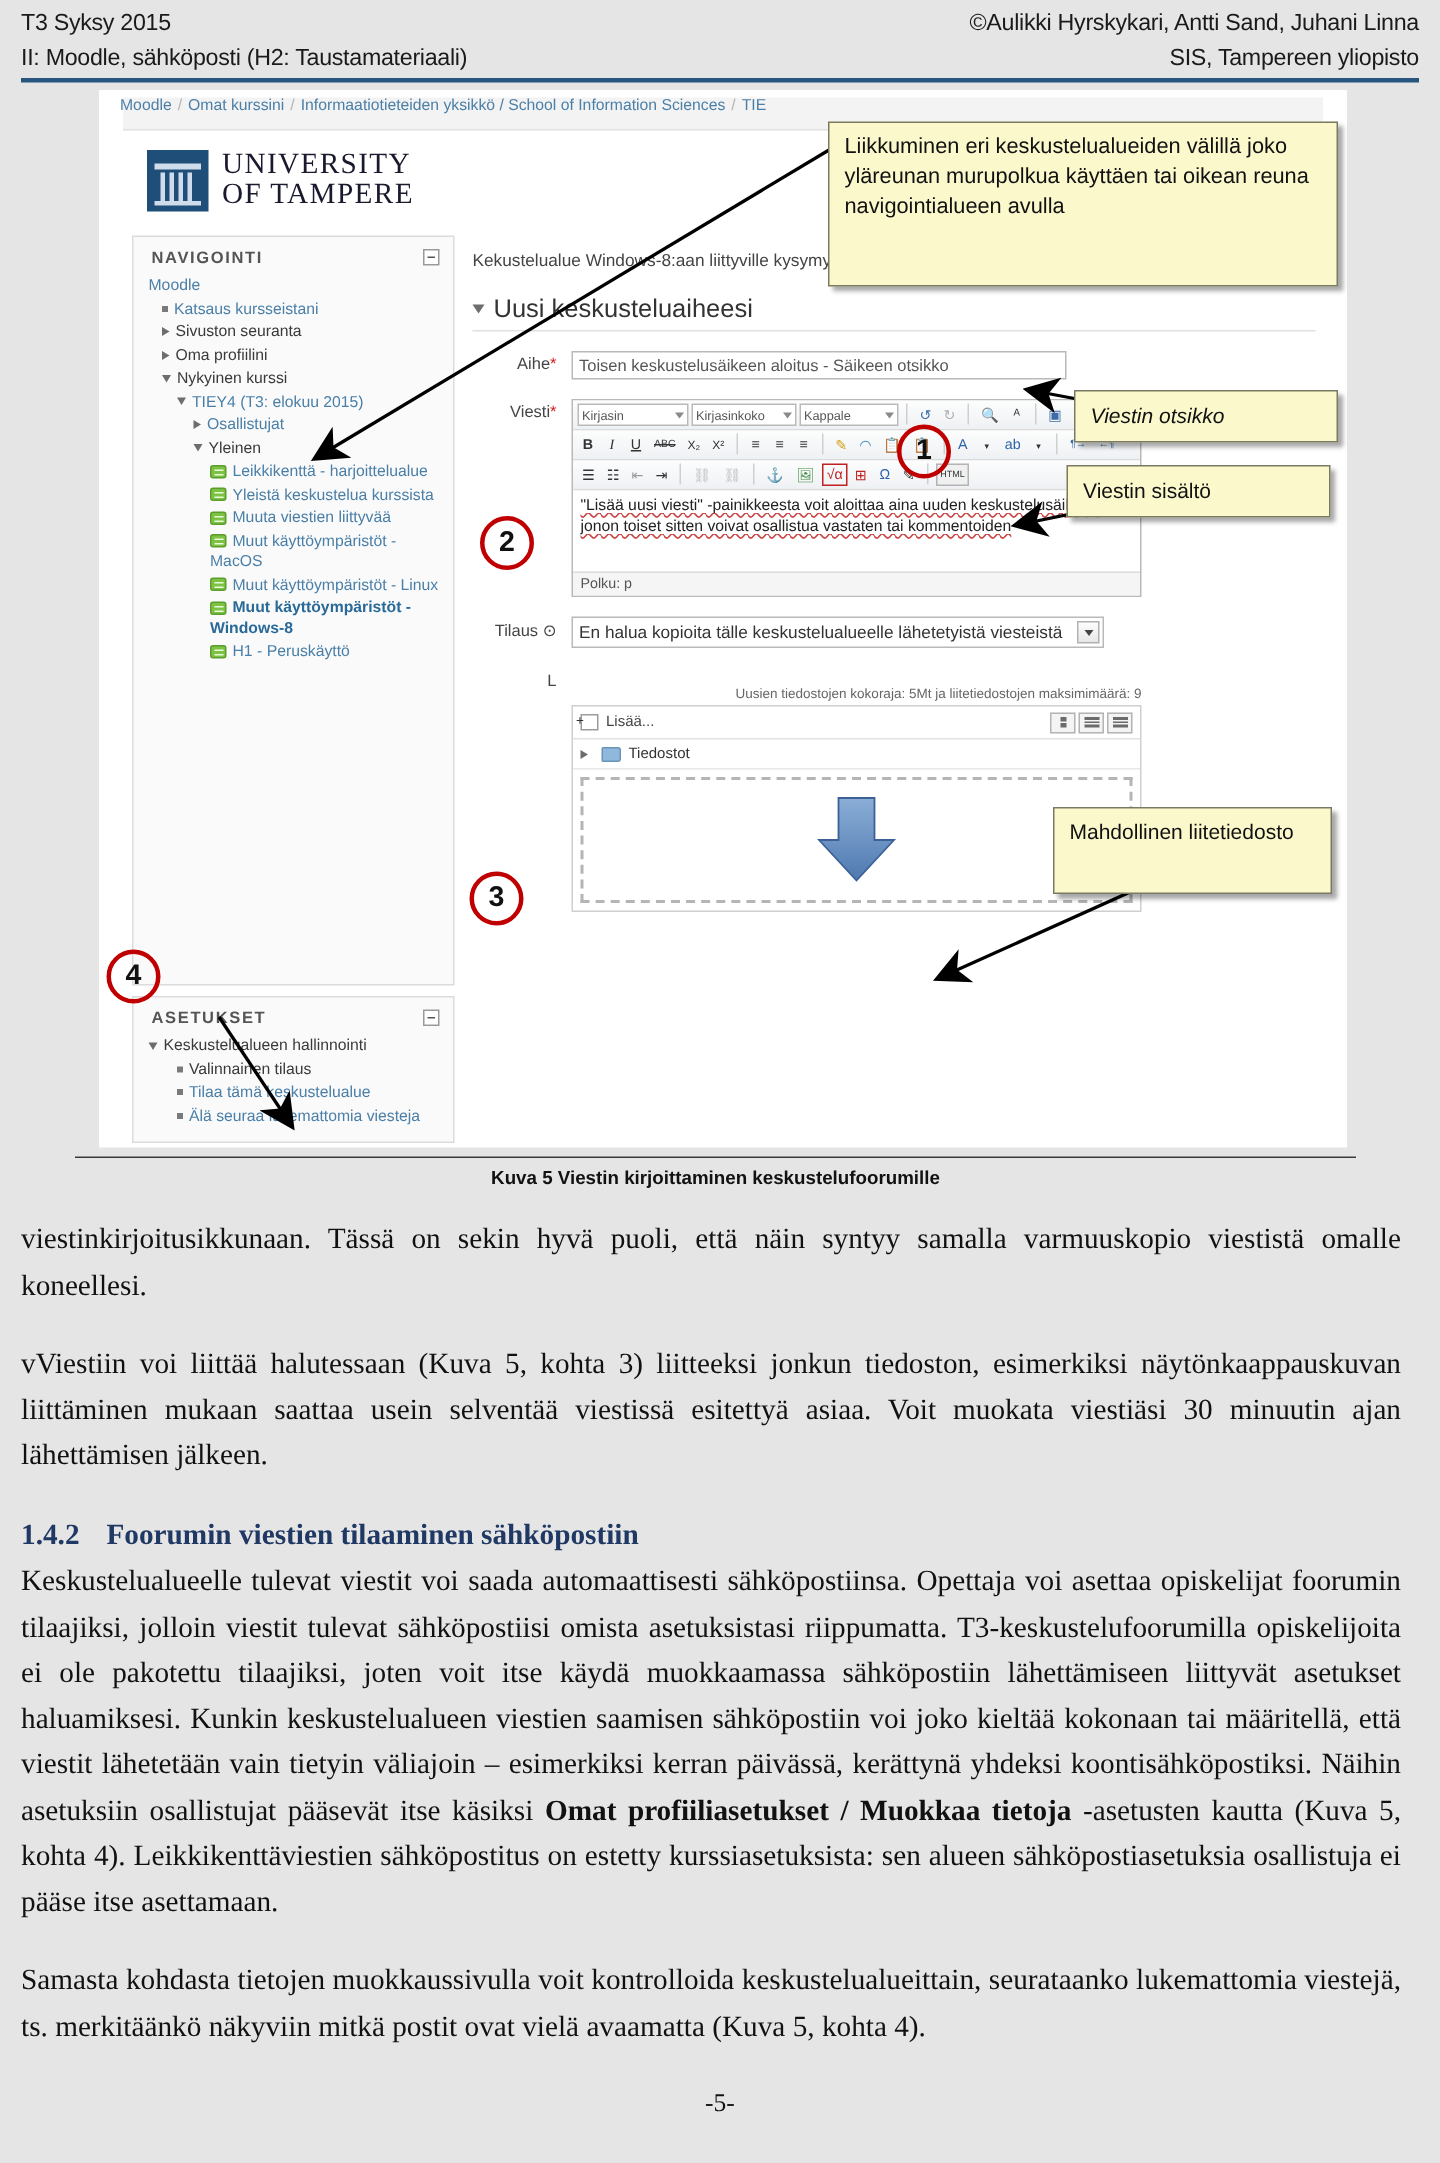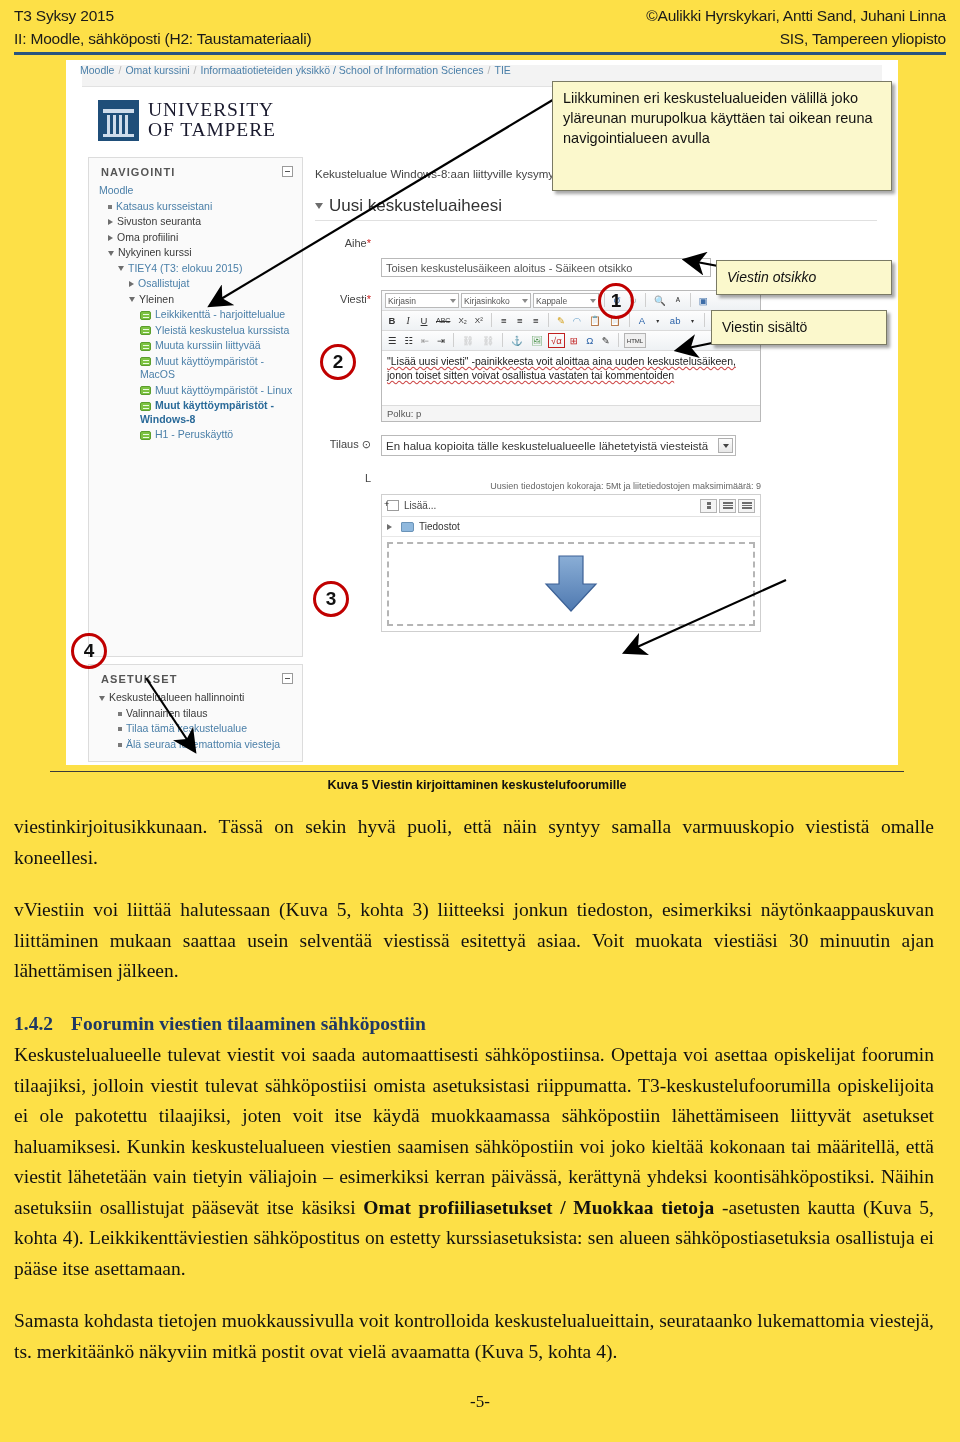--- a/index.html
+++ b/index.html
@@ -6,21 +6,21 @@
   html, body {
     margin: 0; padding: 0;
     width: 960px; height: 1442px;
     background: #ffffff;
     font-family: "Liberation Serif", serif;
     overflow: hidden;
   }
   #page {
     position: relative;
     width: 960px; height: 1442px;
-    background: #fde047;
+    background: #e5e5e5;
   }
 
   
   .doc-header {
     position: absolute;
     left: 14px; top: 4px; width: 932px; height: 50px;
     font-family: "Liberation Sans", sans-serif;
   }
   .hdr-row {
     display: flex; justify-content: space-between; align-items: baseline;
@@ -161,21 +161,21 @@
 
   .formrow { display: flex; align-items: flex-start; margin-top: 13px; }
   .flabel {
     width: 70px; text-align: right; padding-right: 10px; padding-top: 3px;
     font-family: "Liberation Sans", sans-serif; font-size: 11px; color: #444;
   }
   .req { color: #cc2222; }
   .txtinput {
     width: 330px; height: 19px; border: 1px solid #b9b9b9; background: #fff;
     font-family: "Liberation Sans", sans-serif; font-size: 11px; color: #555;
-    padding: 2px 4px; line-height: 15px; white-space: nowrap; overflow: hidden; margin-top: 24px;
+    padding: 2px 4px; line-height: 15px; white-space: nowrap; overflow: hidden;
   }
 
   
   .editor {
     width: 380px; border: 1px solid #b9b9b9; background: #fff;
   }
   .tbrow {
     display: flex; align-items: flex-start; gap: 2px;
     background: linear-gradient(#fdfdfd,#eef1f4);
     border-bottom: 1px solid #dadada; padding: 2px 3px; height: 20px;
@@ -347,21 +347,21 @@
           <li class="ind0"><span class="lbl">Moodle</span></li>
           <li class="ind1"><span class="bullet-sq"></span><span class="lbl">Katsaus kursseistani</span></li>
           <li class="ind1 plain"><span class="tri-r"></span><span class="lbl">Sivuston seuranta</span></li>
           <li class="ind1 plain"><span class="tri-r"></span><span class="lbl">Oma profiilini</span></li>
           <li class="ind1 plain"><span class="tri-d"></span><span class="lbl">Nykyinen kurssi</span></li>
           <li class="ind2"><span class="tri-d"></span><span class="lbl">TIEY4 (T3: elokuu 2015)</span></li>
           <li class="ind3"><span class="tri-r"></span><span class="lbl">Osallistujat</span></li>
           <li class="ind3 plain"><span class="tri-d"></span><span class="lbl">Yleinen</span></li>
           <li class="ind4"><span class="fico"></span><span class="lbl">Leikkikenttä - harjoittelualue</span></li>
           <li class="ind4"><span class="fico"></span><span class="lbl">Yleistä keskustelua kurssista</span></li>
-          <li class="ind4"><span class="fico"></span><span class="lbl">Muuta kurssiin liittyvää</span></li>
+          <li class="ind4"><span class="fico"></span><span class="lbl">Muuta viestien liittyvää</span></li>
           <li class="ind4"><span class="fico"></span><span class="lbl">Muut käyttöympäristöt - MacOS</span></li>
           <li class="ind4"><span class="fico"></span><span class="lbl">Muut käyttöympäristöt - Linux</span></li>
           <li class="ind4 bold"><span class="fico"></span><span class="lbl">Muut käyttöympäristöt - Windows-8</span></li>
           <li class="ind4"><span class="fico"></span><span class="lbl">H1 - Peruskäyttö</span></li>
         </ul>
       </div>
 
       <div class="setblock">
         <div class="blk-title">ASETUKSET</div>
         <div class="blk-collapse"></div>
@@ -534,20 +534,21 @@
       <div class="circnum" style="left:532px; top:223px;">1</div>
       <div class="circnum" style="left:254px; top:284px;">2</div>
       <div class="circnum" style="left:247px; top:521px;">3</div>
       <div class="circnum" style="left:5px; top:573px;">4</div>
 
     </div>
 
     <div class="callout big" style="left:486px; top:21px; width:340px; height:110px;">Liikkuminen eri keskustelualueiden välillä joko yläreunan murupolkua käyttäen tai oikean reuna navigointialueen avulla</div>
     <div class="callout small" style="left:650px; top:200px; width:176px; height:35px;font-style:italic;">Viestin otsikko</div>
     <div class="callout small" style="left:645px; top:250px; width:176px; height:35px;">Viestin sisältö</div>
+    <div class="callout two" style="left:636px; top:478px; width:186px; height:58px;">Mahdollinen liitetiedosto</div>
   </div>
 
   <div class="cap-rule"></div>
   <div class="caption">Kuva 5 Viestin kirjoittaminen keskustelufoorumille</div>
 
   <div class="body-col">
     <p>viestinkirjoitusikkunaan. Tässä on sekin hyvä puoli, että näin syntyy samalla varmuuskopio viestistä omalle koneellesi.</p>
     <div class="gap"></div>
     <p>vViestiin voi liittää halutessaan (Kuva 5, kohta 3) liitteeksi jonkun tiedoston, esimerkiksi näytönkaappauskuvan liittäminen mukaan saattaa usein selventää viestissä esitettyä asiaa.  Voit muokata viestiäsi 30 minuutin ajan lähettämisen jälkeen.</p>
     <div class="gap"></div>

